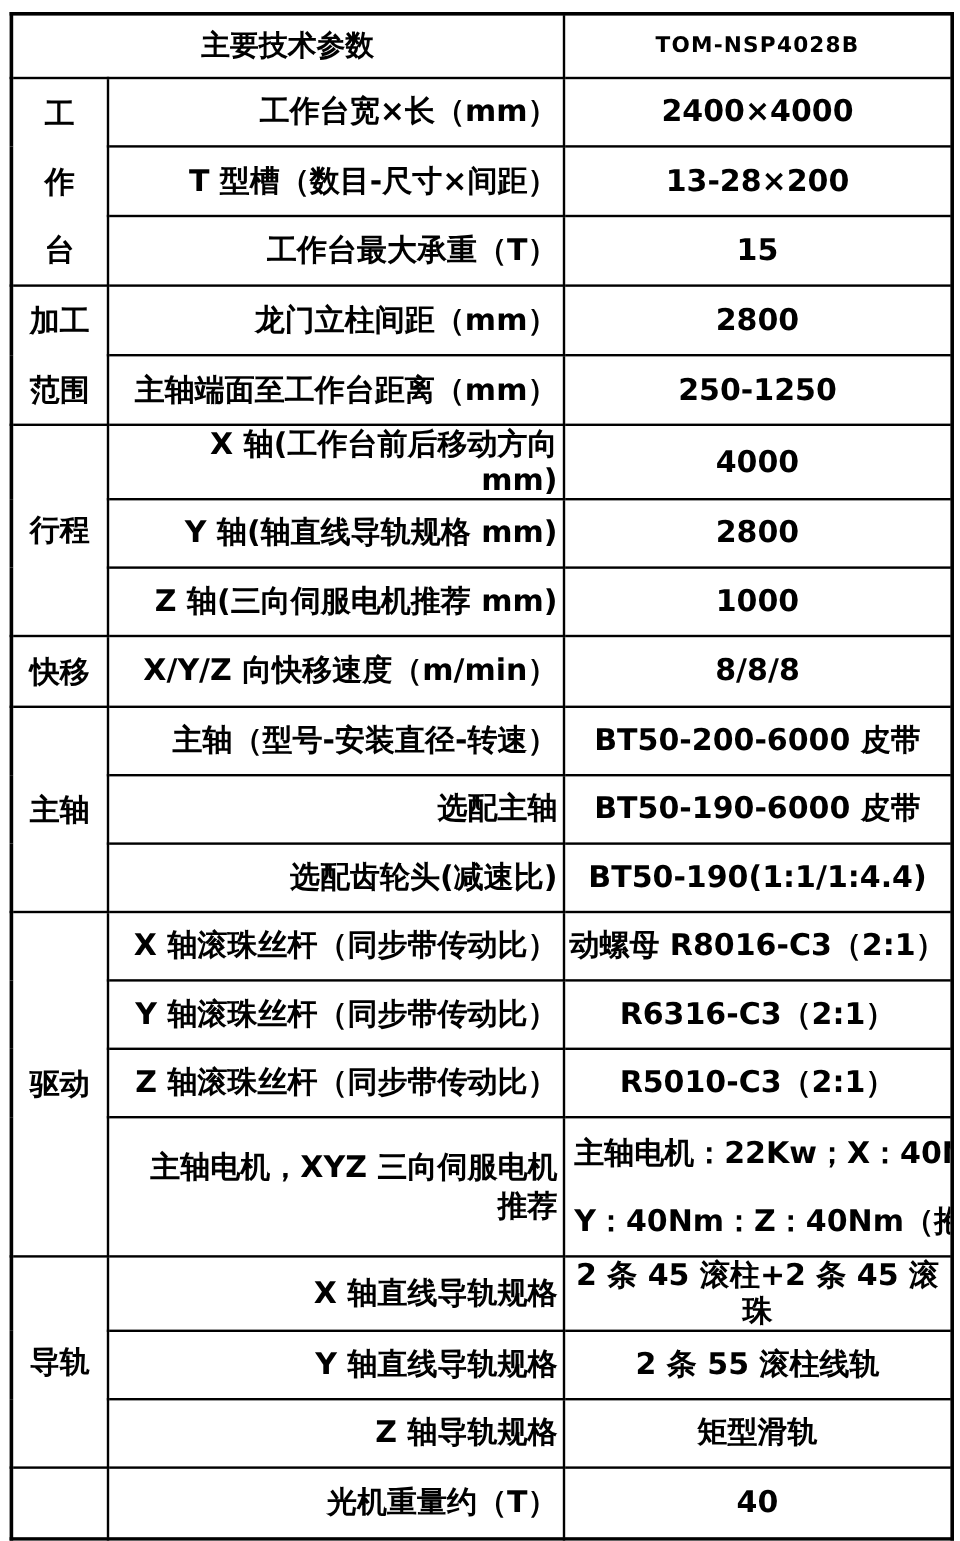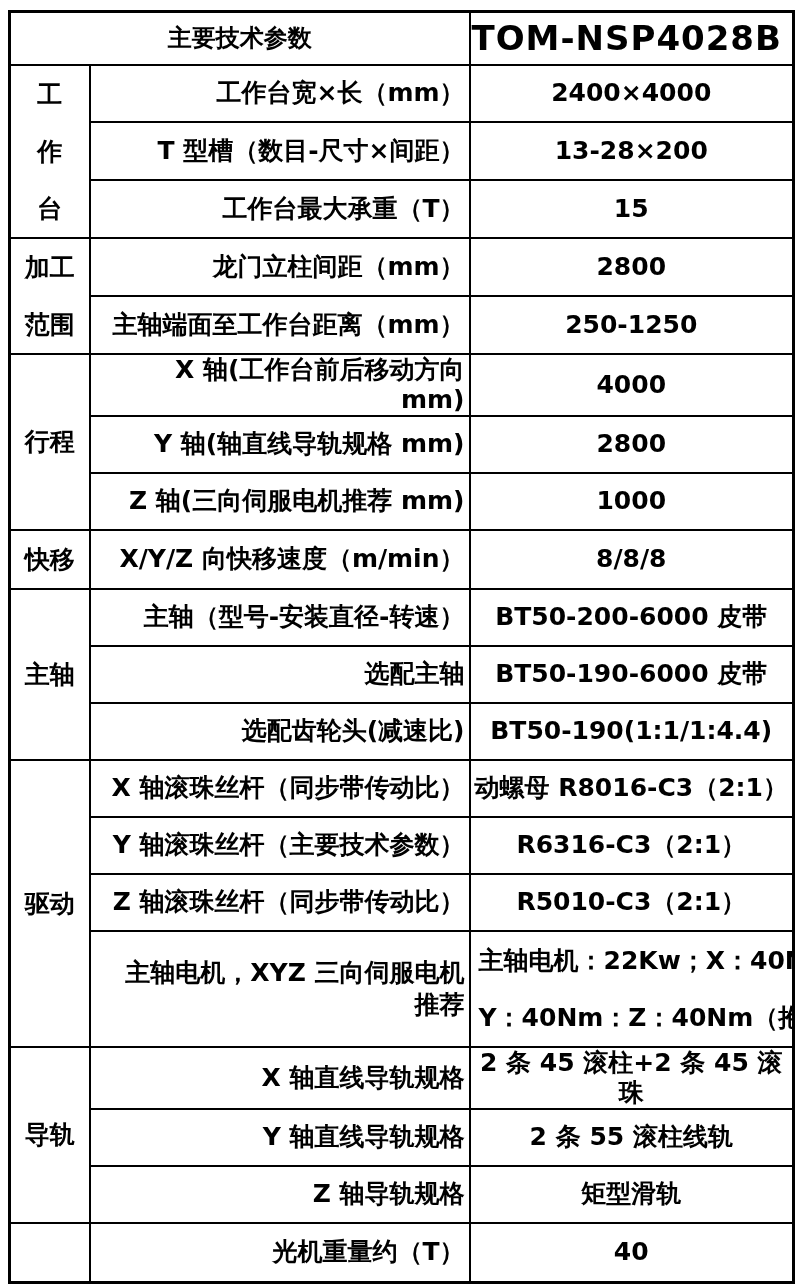--- a/index.html
+++ b/index.html
@@ -30,21 +30,22 @@
     vertical-align: middle;
   }
   tr.hdr  { height: 53px; }
   tr.r    { height: 57px; }
   tr.tall { height: 114px; }
   td.hcell {
     text-align: center;
     font-size: 24px;
   }
   td.hval {
-    font-size: 34px;
+    text-align: center;
+    font-size: 18px;
     letter-spacing: 1px;
   }
   td.group {
     text-align: center;
     padding: 0;
   }
   .gline {
     height: 57px;
     line-height: 57px;
   }
@@ -158,21 +159,21 @@
   </tr>
 
   <tr class="r">
     <td class="group" rowspan="4">
       <div class="gline">驱动</div>
     </td>
     <td class="param">X 轴滚珠丝杆（同步带传动比）</td>
     <td class="value">动螺母 R8016-C3（2:1）</td>
   </tr>
   <tr class="r">
-    <td class="param">Y 轴滚珠丝杆（主要技术参数）</td>
+    <td class="param">Y 轴滚珠丝杆（同步带传动比）</td>
     <td class="value">R6316-C3（2:1）</td>
   </tr>
   <tr class="r">
     <td class="param">Z 轴滚珠丝杆（同步带传动比）</td>
     <td class="value">R5010-C3（2:1）</td>
   </tr>
   <tr class="tall">
     <td class="param wrap">主轴电机，XYZ 三向伺服电机推荐</td>
     <td class="value left">
       <div class="vline">主轴电机：22Kw；X：40Nm；</div>

